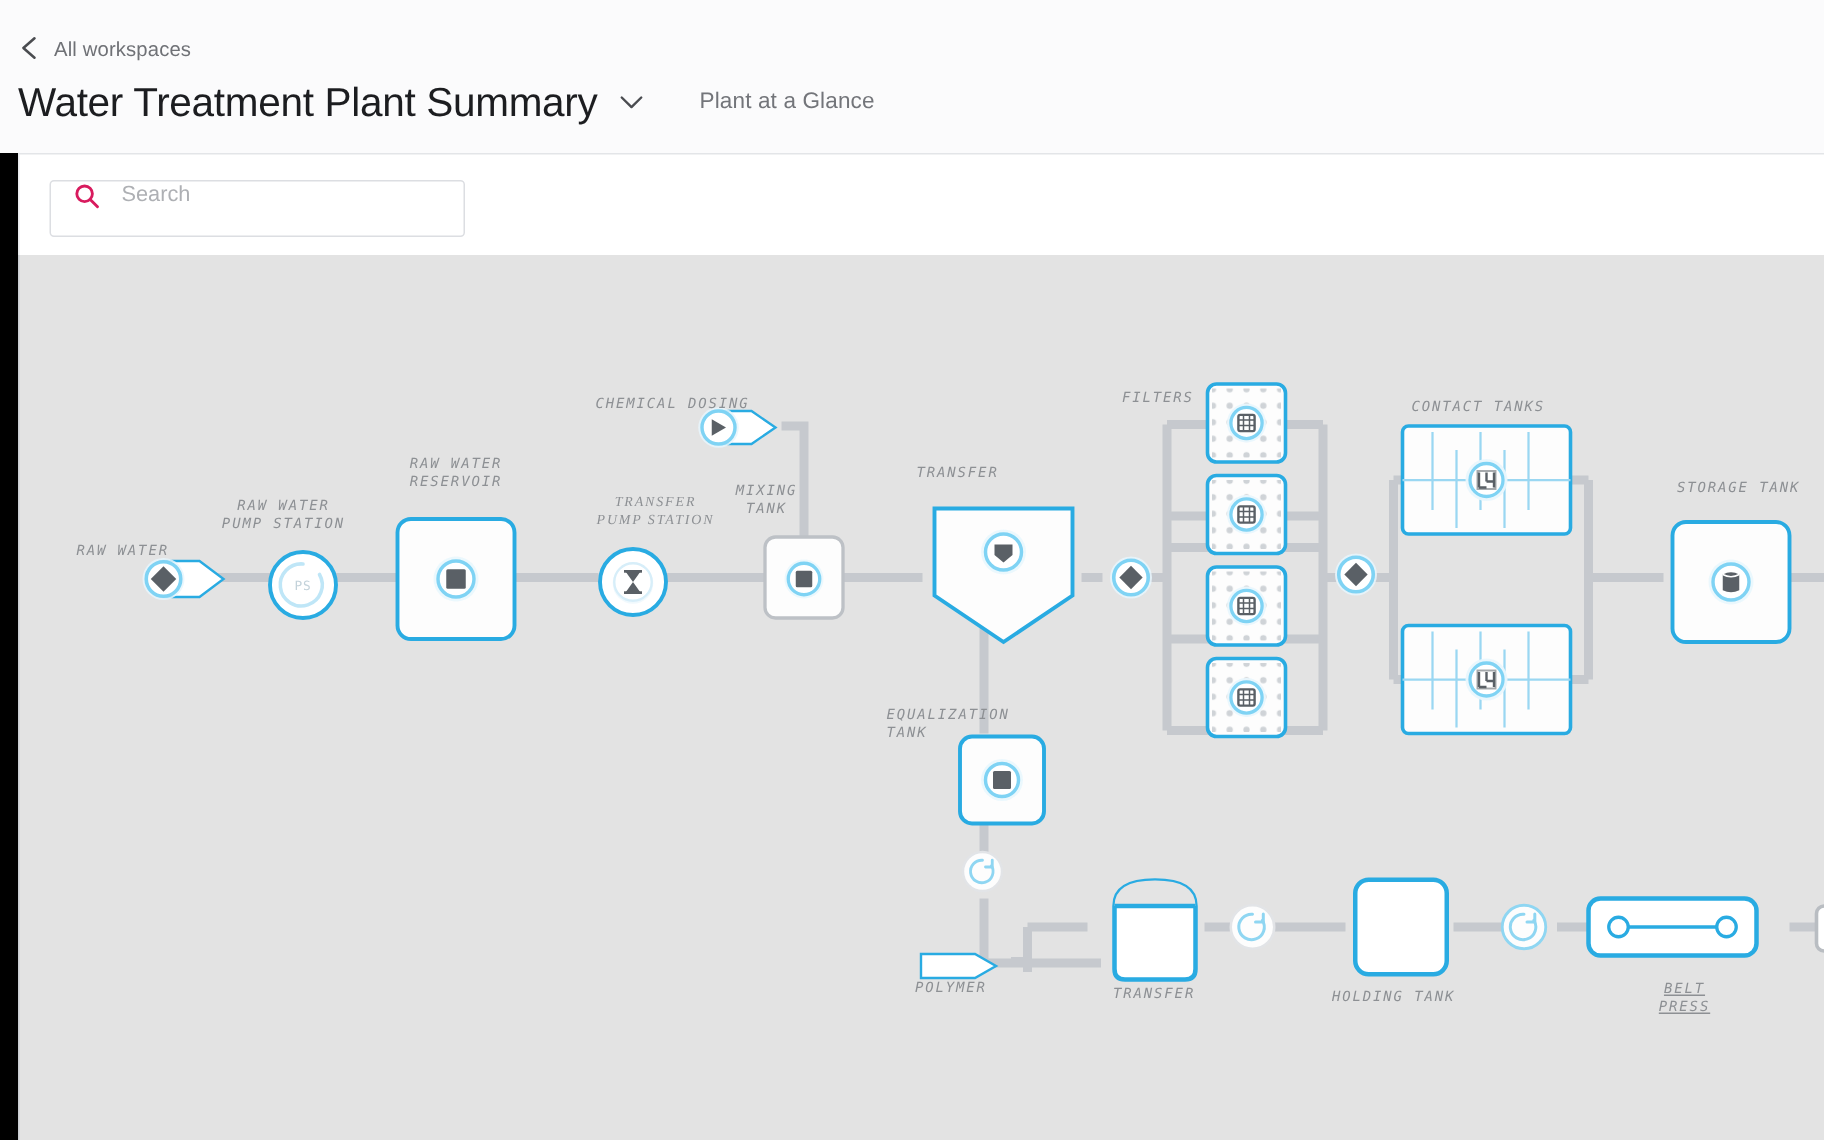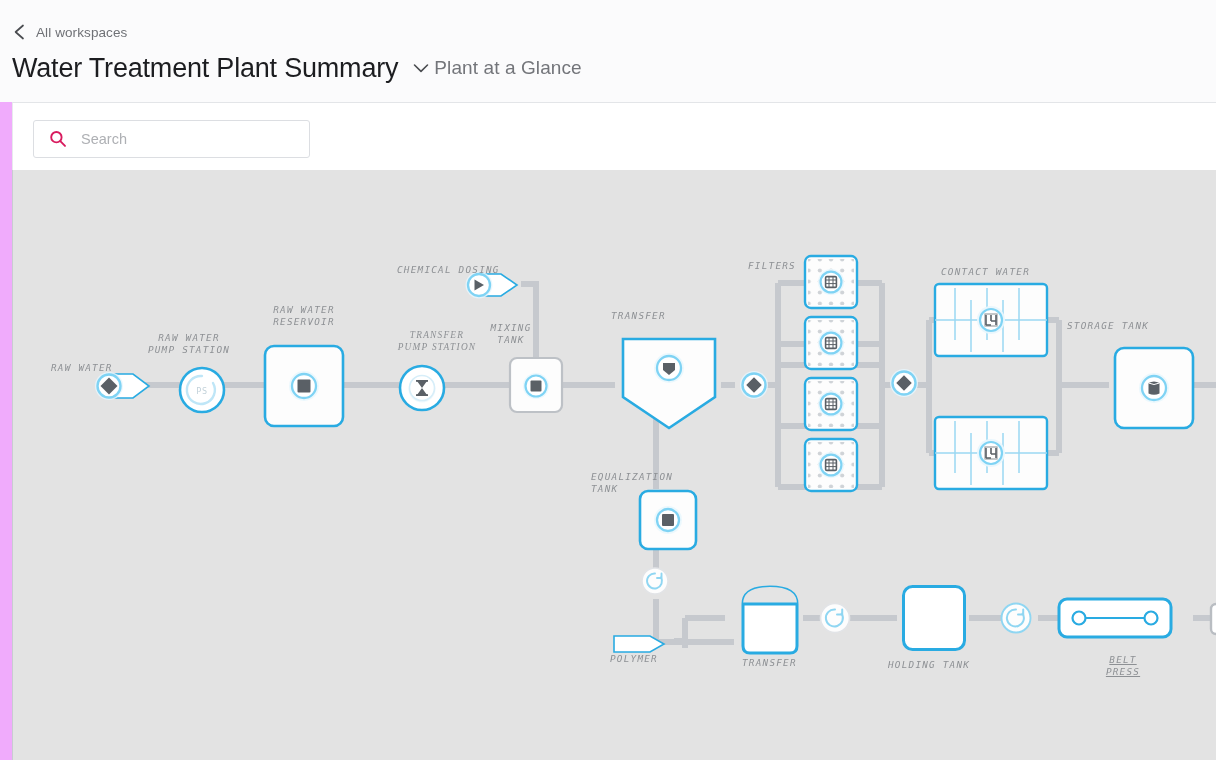--- a/index.html
+++ b/index.html
@@ -2,40 +2,40 @@
 <html><head>
 <meta charset="utf-8">
 <style>
   html,body{margin:0;padding:0;}
   body{
     width:1216px;height:760px;overflow:hidden;
     background:#ffffff;
     font-family:"Liberation Sans","DejaVu Sans",sans-serif;
     -webkit-font-smoothing:antialiased;
   }
-  .app{position:relative;width:1216px;height:760px;background:#f0abfc;}
+  .app{position:relative;width:1216px;height:760px;background:#000000;}
 
   
   .header{position:absolute;left:0;top:0;width:1216px;height:102px;background:#fbfbfc;}
   .crumb{position:absolute;left:10px;top:20px;display:flex;align-items:center;height:24px;cursor:pointer;}
   .crumb .chev{width:20px;height:24px;display:block;position:relative;}
   .crumb .chev svg{position:absolute;left:2px;top:4px;}
   .crumb .ctext{font-size:13.5px;color:#6f7176;letter-spacing:.1px;margin-left:6px;}
 
   .titlerow{position:absolute;left:12px;top:48px;display:flex;align-items:flex-end;}
   .title{font-size:27px;color:#1c1d20;font-weight:400;letter-spacing:-.2px;line-height:40px;}
   .caret{margin-left:14px;width:22px;height:40px;display:inline-block;position:relative;cursor:pointer;}
   .caret svg{position:absolute;left:0;top:14px;}
-  .subtitle{font-size:19px;color:#73757a;letter-spacing:.1px;line-height:40px;}
+  .subtitle{margin-left:32px;font-size:15px;color:#73757a;letter-spacing:.1px;line-height:40px;}
 
   
   .toolbar{position:absolute;left:12px;top:102px;width:1204px;height:68px;background:#ffffff;
            border-top:1px solid #e3e5e8;border-left:1px solid #e8eaed;box-sizing:border-box;}
   .searchbox{position:absolute;left:20px;top:17px;width:277px;height:38px;background:#fff;
-             border:1px solid #dcdee2;border-radius:3px;box-sizing:border-box;display:flex;align-items:center;}
+             border:1px solid #dcdee2;border-radius:3px;box-sizing:border-box;display:flex;align-items:flex-start;}
   .searchbox .sicon{width:20px;height:20px;margin-left:14px;position:relative;flex:0 0 auto;}
   .searchbox input{border:0;outline:0;margin-left:11px;font-size:14.5px;color:#3a3b3e;
                    background:transparent;width:200px;font-family:inherit;}
   .searchbox input::placeholder{color:#aeb0b4;}
 
   
   .canvas{position:absolute;left:12px;top:170px;width:1204px;height:590px;background:#e3e3e3;
           border-left:1px solid #c9ccd1;box-sizing:border-box;overflow:hidden;}
   .canvas svg{position:absolute;left:0;top:0;}
   .lbl{
@@ -298,34 +298,34 @@
           </g>
         </defs>
         <g>
             <use href="#contactcell" y="0"></use>
           </g>
         <g>
             <use href="#contactcell" y="133"></use>
           </g>
       </svg>
     </div>
-    <div class="lbl" style="left:928px;top:96px;">CONTACT WATER</div>
+    <div class="lbl" style="left:928px;top:96px;">CONTACT TANKS</div>
 
     <div class="node" style="left:1100px;top:176px;">
       <svg width="82" height="84" viewBox="0 0 82 84">
         <rect x="2" y="2" width="78" height="80" rx="9" fill="#fdfdfd" stroke="#29abe2" stroke-width="2.6"></rect>
         <g>
           <circle cx="41" cy="42" r="15" fill="#e9f7fd" opacity=".9"></circle>
           <circle cx="41" cy="42" r="12" fill="#ffffff" stroke="#7fd3f4" stroke-width="2.3"></circle>
           <path d="M35.5,37 q5.5,-3 11,0 L46.5,47.5 q-5.5,2.6 -11,0 Z" fill="#5a6066"></path>
           <path d="M35.5,37 q5.5,3 11,0" fill="none" stroke="#ffffff" stroke-width="1"></path>
         </g>
       </svg>
     </div>
-    <div class="lbl" style="left:1054px;top:150px;">STORAGE TANK</div>
+    <div class="lbl" style="left:1105px;top:150px;">STORAGE TANK</div>
 
     <div class="node" style="left:625px;top:319px;">
       <svg width="60" height="62" viewBox="0 0 60 62">
         <rect x="2" y="2" width="56" height="58" rx="8" fill="#fdfdfd" stroke="#29abe2" stroke-width="2.6"></rect>
         <g>
           <circle cx="30" cy="31" r="14" fill="#e9f7fd" opacity=".9"></circle>
           <circle cx="30" cy="31" r="11" fill="#ffffff" stroke="#7fd3f4" stroke-width="2.3"></circle>
           <rect x="24" y="25" width="12" height="12" rx="1" fill="#5a6066"></rect>
         </g>
       </svg>

